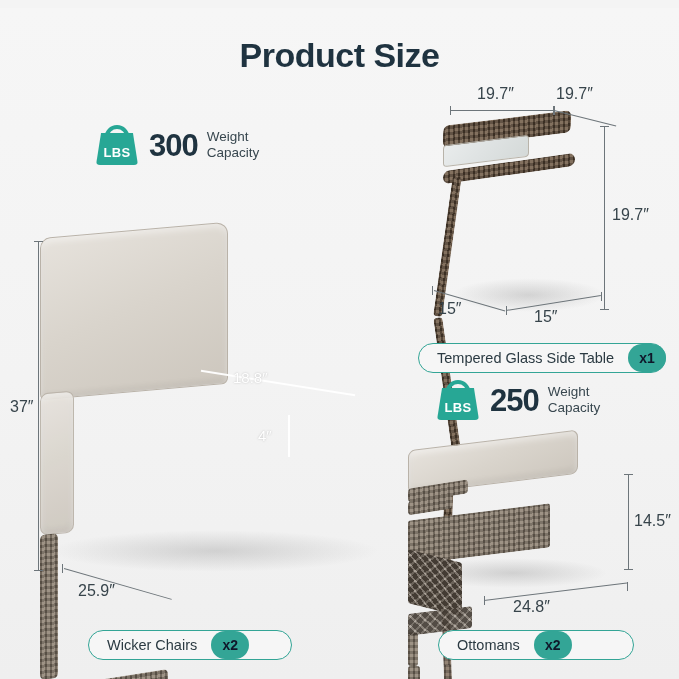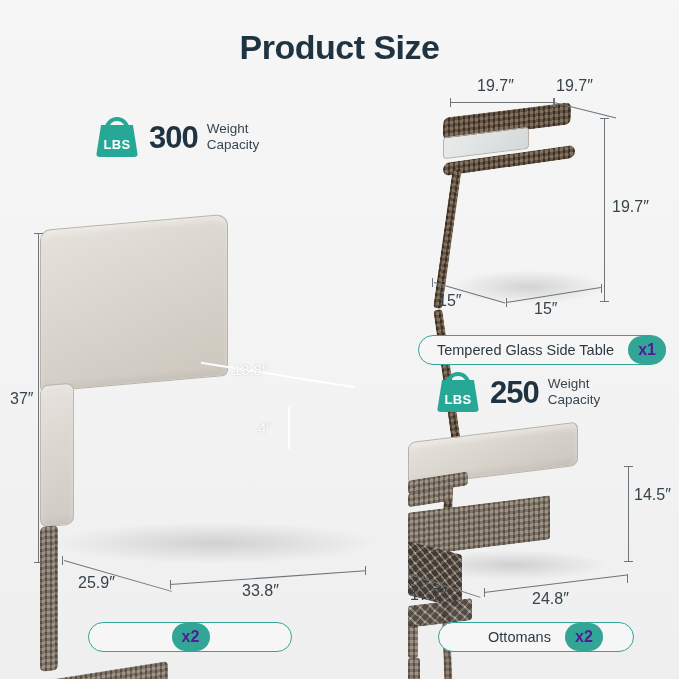--- a/index.html
+++ b/index.html
@@ -6,20 +6,21 @@
   body{
     width:679px;height:679px;
     background:#f4f4f4;
     font-family:"Liberation Sans",sans-serif;
     overflow:hidden;
     position:relative;
   }
   #page{
     position:absolute;inset:0;
     background:linear-gradient(180deg,#f6f6f6 0%,#f3f3f3 55%,#efefef 100%);
+    margin-top:8px;
   }
 
   
   .title{
     position:absolute;left:0;right:0;top:28px;
     text-align:center;
     font-size:34px;font-weight:bold;
     color:#1f3340;letter-spacing:-0.5px;
   }
   .title .hl{position:relative;display:inline-block;}
@@ -56,30 +57,30 @@
   }
   .wtxt{font-size:13.5px;color:#38474f;line-height:1.18;}
 
   
   .capsule{
     position:absolute;
     height:30px;
     border:1.4px solid #33a596;
     border-radius:16px;
     background:#f6f6f6;
-    display:flex;align-items:center;justify-content:center;
+    display:flex;align-items:center;
     box-sizing:border-box;
   }
   .capsule .ctext{
     font-size:14.5px;color:#2b3a42;white-space:nowrap;
     padding:0 14px 0 18px;
   }
   .capsule .qty{
-    background:#33a596;color:#4c1d95;
-    font-size:16px;font-weight:bold;
+    background:#33a596;color:#0f172a;
+    font-size:14px;font-weight:bold;
     border-radius:15px;
     height:100%;min-width:38px;
     display:flex;align-items:center;justify-content:center;
     margin-right:-1px;
     box-sizing:border-box;
   }
 
   
   .dim{position:absolute;}
   .dline{position:absolute;background:#6d757a;}
@@ -185,28 +186,23 @@
     <div class="wline" style="left:34px;top:2px;width:2px;height:42px;"></div>
     <div class="wlabel" style="left:4px;top:14px;">4″</div>
   </div>
 
   <div class="dim" style="left:62px;top:552px;width:116px;height:46px;">
     <div class="dline h" style="left:2px;top:8px;width:112px;transform:rotate(16deg);transform-origin:left center;"></div>
     <div class="tick v" style="left:0;top:4px;"></div>
     <div class="dlabel" style="left:16px;top:22px;">25.9″</div>
   </div>
 
-  <div class="dim" style="left:170px;top:566px;width:200px;height:36px;">
-    <div class="dline h" style="left:0;top:18px;width:196px;transform:rotate(-4deg);transform-origin:left center;"></div>
-    <div class="tick v" style="left:0;top:14px;"></div>
-    <div class="tick v" style="left:195px;top:0px;"></div>
-    <div class="dlabel" style="left:72px;top:16px;">33.8″</div>
-  </div>
 
   <div class="capsule" style="left:88px;top:622px;width:204px;">
+    <span class="ctext">Wicker Chairs</span>
     <span class="qty">x2</span>
   </div>
 
   <div class="art" style="left:443px;top:110px;width:170px;height:190px;">
     <div class="shadow" style="left:8px;top:160px;width:155px;height:34px;"></div>
 
     <div class="weave-dark" style="left:18px;top:16px;width:128px;height:22px;border-radius:6px;transform:skewY(-7deg) skewX(-2deg);"></div>
     <div class="glass" style="left:40px;top:14px;width:84px;height:20px;border-radius:4px;transform:skewY(-7deg);"></div>
     <div class="weave-dark" style="left:16px;top:8px;width:132px;height:13px;border-radius:7px;transform:skewY(-8deg);"></div>
 
@@ -282,34 +278,29 @@
 
     <div class="weave" style="left:12px;top:96px;width:10px;height:34px;border-radius:3px;"></div>
     <div class="weave" style="left:58px;top:104px;width:12px;height:38px;border-radius:3px;"></div>
 
   </div>
 
   <div class="dim" style="left:624px;top:466px;width:46px;height:96px;">
     <div class="dline v" style="left:4px;top:0;height:96px;"></div>
     <div class="tick h" style="left:0;top:0;"></div>
     <div class="tick h" style="left:0;top:95px;"></div>
-    <div class="dlabel" style="left:10px;top:20px;">14.5″</div>
-  </div>
-
-  <div class="dim" style="left:408px;top:566px;width:80px;height:42px;">
-    <div class="dline h" style="left:2px;top:8px;width:74px;transform:rotate(18deg);transform-origin:left center;"></div>
-    <div class="tick v" style="left:0;top:4px;"></div>
-    <div class="dlabel" style="left:2px;top:20px;">17.7″</div>
-  </div>
+    <div class="dlabel" style="left:10px;top:38px;">14.5″</div>
+  </div>
+
 
   <div class="dim" style="left:484px;top:578px;width:148px;height:32px;">
     <div class="dline h" style="left:0;top:14px;width:144px;transform:rotate(-7deg);transform-origin:left center;"></div>
     <div class="tick v" style="left:0;top:10px;"></div>
     <div class="tick v" style="left:143px;top:-4px;"></div>
-    <div class="dlabel" style="left:48px;top:12px;">24.8″</div>
+    <div class="dlabel" style="left:29px;top:12px;">24.8″</div>
   </div>
 
   <div class="capsule" style="left:438px;top:622px;width:196px;">
     <span class="ctext">Ottomans</span>
     <span class="qty">x2</span>
   </div>
 
 </div>
 
 </body></html>

